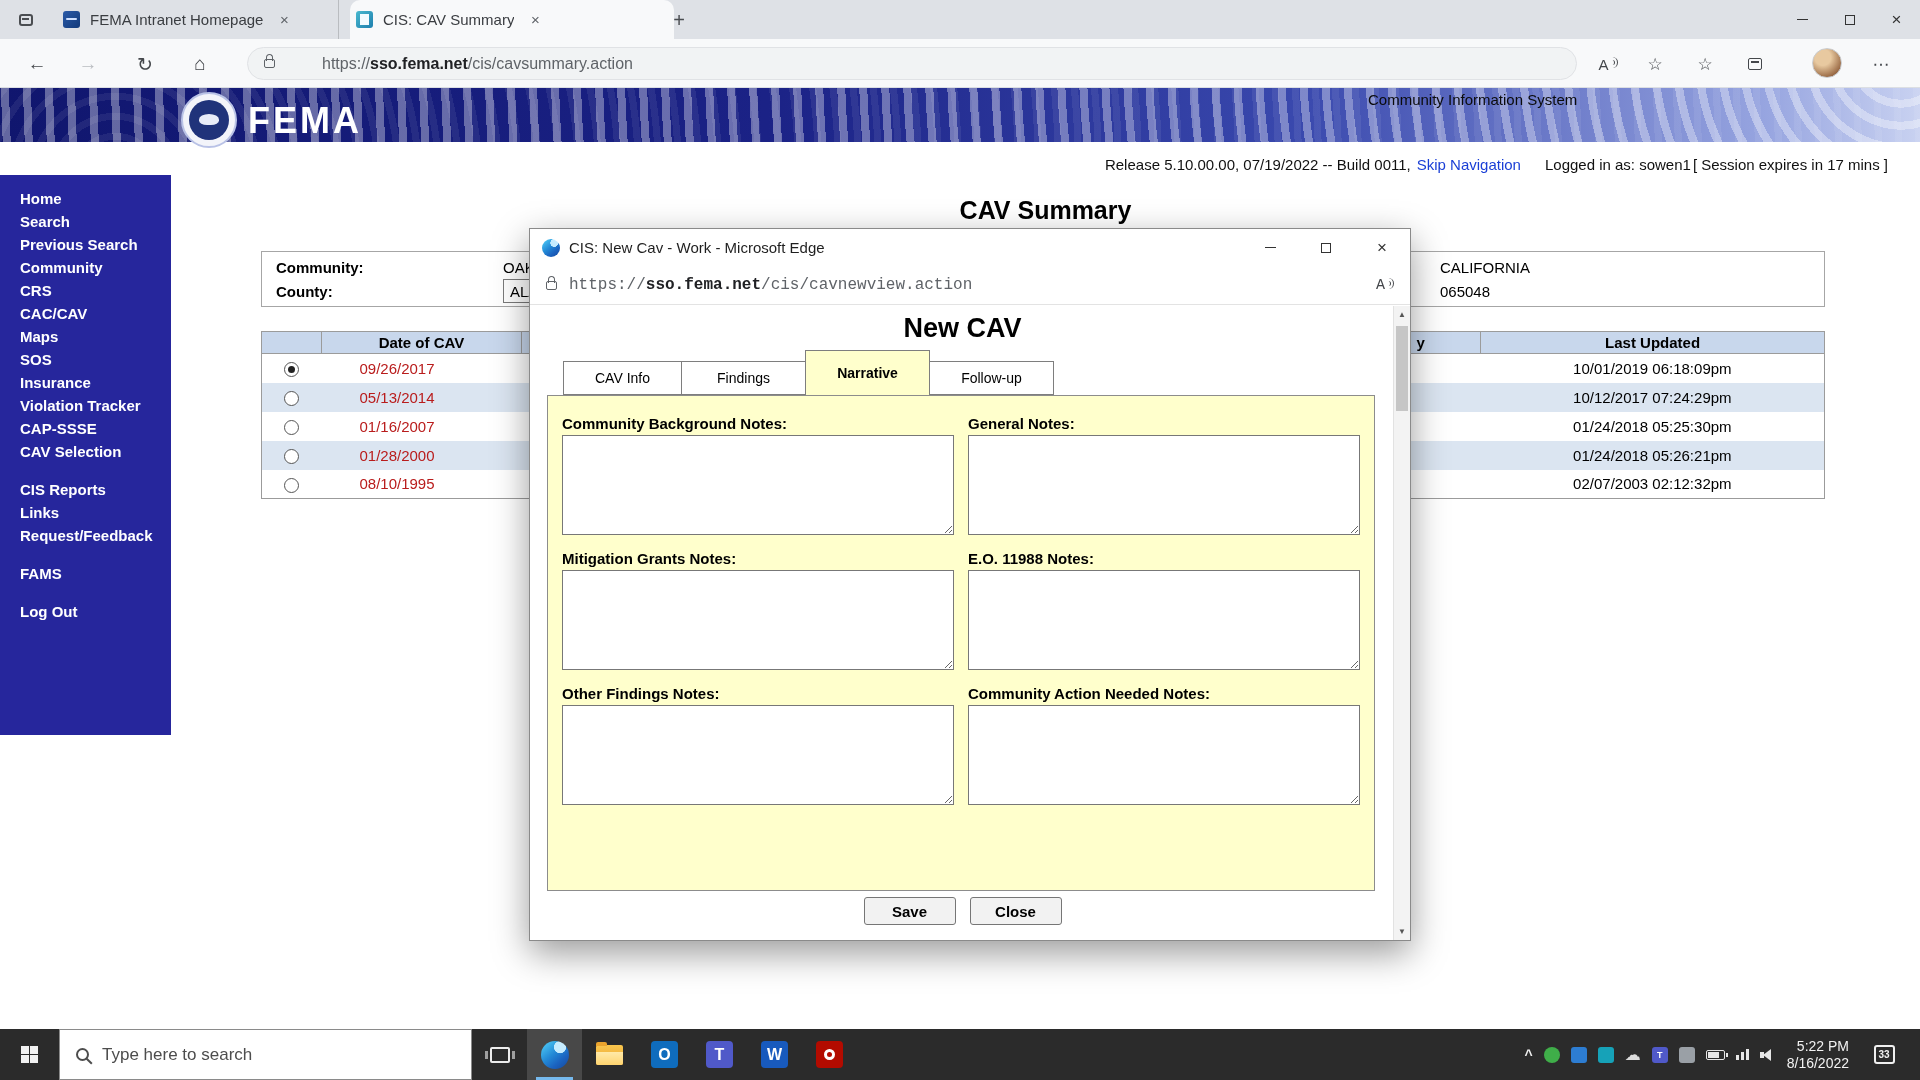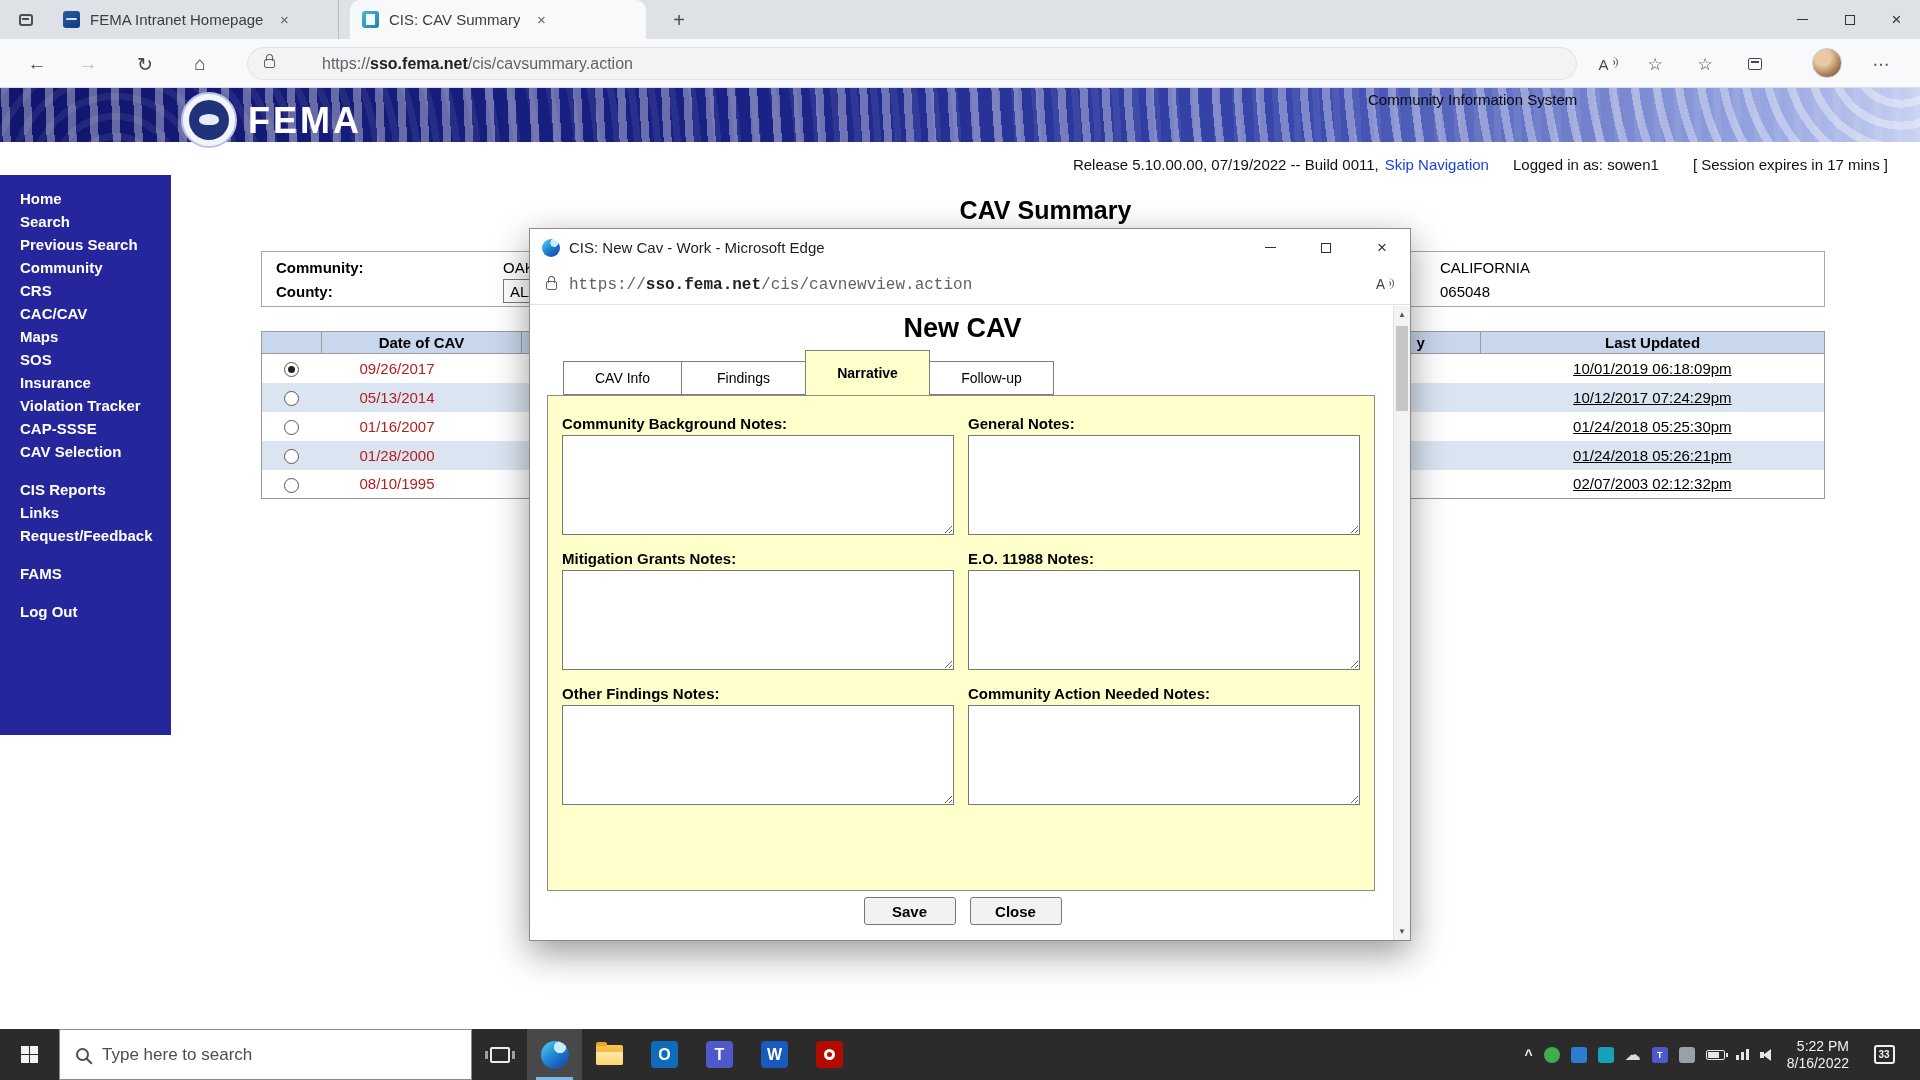--- a/index.html
+++ b/index.html
@@ -13,21 +13,21 @@
   .tablist-glyph::after { content:""; position:absolute; left:1px; top:2px; width:7px; height:2px; background:#4a4d51; }
   .btab { position:absolute; top:0; height:39px; display:flex; align-items:center; padding:0 10px 0 12px; }
   .btab .fav { width:17px; height:17px; border-radius:3px; flex:none; }
   .fav-fema { background:linear-gradient(135deg,#2b5aa8,#123a7a); position:relative; }
   .fav-fema::after { content:""; position:absolute; left:3px; top:7px; width:11px; height:2px; background:#cfe0ff; border-radius:2px; }
   .fav-cis { background:linear-gradient(135deg,#49b9cf,#1e7fae); position:relative; }
   .fav-cis::after { content:""; position:absolute; left:4px; top:3px; width:9px; height:11px; background:#f2fbff; }
   .btab .ttl { font-size:15px; color:#3a3d41; margin:0 10px; white-space:nowrap; overflow:hidden; max-width:200px; }
   .btab .tclose { font-size:15px; color:#5f6368; width:22px; height:22px; border-radius:50%; display:flex; align-items:center; justify-content:center; }
   .btab.t1 { left:51px; width:288px; border-right:1px solid #b9bcc0; }
-  .btab.t2 { left:350px; width:296px; background:#f8f9fa; border-radius:10px 10px 0 0; }
+  .btab.t2 { left:350px; width:324px; background:#f8f9fa; border-radius:10px 10px 0 0;padding-left:6px; }
   .newtab { position:absolute; left:666px; top:7px; width:26px; height:26px; display:flex; align-items:center; justify-content:center; font-size:20px; color:#4a4d51; }
   .winctl { position:absolute; right:0; top:0; height:39px; display:flex; }
   .winctl .wbtn { width:47px; height:39px; display:flex; align-items:center; justify-content:center; color:#333; }
   .ic-min { width:11px; height:1.5px; background:#333; display:block; }
   .ic-max { width:10px; height:10px; border:1.5px solid #333; display:block; }
   .ic-x { font-size:17px; color:#333; line-height:1; }
 
   
   .toolbar { position:absolute; left:0; top:39px; width:1920px; height:49px; background:#f8f9fa; border-bottom:1px solid #dcdfe3; }
   .navic { position:absolute; top:10px; width:30px; height:30px; display:flex; align-items:center; justify-content:center; font-size:19px; color:#44474b; border-radius:50%; }
@@ -55,21 +55,21 @@
   .seal { position:absolute; left:181px; top:4px; width:56px; height:56px; border-radius:50%; background:#f3f4fa; border:2px solid #b9c2e6; display:flex; align-items:center; justify-content:center; }
   .seal-in { width:40px; height:40px; border-radius:50%; background:#20337a; position:relative; }
   .seal-in::after { content:""; position:absolute; left:10px; top:14px; width:20px; height:11px; background:#e8ecf8; border-radius:50% 50% 40% 40%; }
   .fema-word { position:absolute; left:248px; top:12px; color:#ffffff; font-size:36px; font-weight:bold; letter-spacing:3px; }
   .cis-title { position:absolute; left:1368px; top:3px; font-size:15px; color:#0b0b0b; }
 
   
   .release { position:absolute; left:0; top:153px; width:1920px; height:22px; background:#ffffff; display:flex; justify-content:flex-end; align-items:center; padding-right:32px; font-size:15px; color:#111; }
   .release .skip { color:#1a3fd6; margin-left:6px; }
   .release .logged { margin-left:24px; }
-  .release .sess { margin-left:34px; }
+  .release .sess { margin-left:2px; }
 
   
   .sidebar { position:absolute; left:0; top:175px; width:171px; height:560px; background:#26269c; padding:12px 0 0 20px; }
   .sidebar ul { list-style:none; }
   .sidebar li { color:#ffffff; font-weight:bold; font-size:15px; height:23px; line-height:23px; cursor:pointer; white-space:nowrap; }
   .sidebar li.gap { margin-top:15px; }
 
   
   .main-title { position:absolute; left:171px; top:196px; width:1749px; text-align:center; font-size:25px; font-weight:bold; color:#000; }
   .form-box { position:absolute; left:261px; top:251px; width:1564px; height:56px; border:1px solid #a6a6a6; background:#fff; }
@@ -79,21 +79,21 @@
   .fb-select .dd { font-size:10px; color:#333; }
 
   table.cav { position:absolute; left:261px; top:331px; width:1564px; border-collapse:collapse; font-size:15px; }
   table.cav th { background:#c8d7ec; border:1px solid #9b9b9b; font-weight:bold; height:22px; font-size:15px; color:#000; }
   table.cav td { height:29px; }
   table.cav tbody tr { background:#ffffff; }
   table.cav tbody tr.alt { background:#dbe5f1; }
   table.cav { border:1px solid #9b9b9b; }
   td.c-radio { text-align:center; width:60px; }
   td.c-date { padding-left:38px; color:#b91c1c; }
-  td.c-upd { text-align:center;text-decoration:underline; }
+  td.c-upd { text-align:center; }
   .radio { display:inline-block; width:15px; height:15px; border:1px solid #555; border-radius:50%; background:#fff; position:relative; vertical-align:middle; cursor:pointer; }
   .radio[data-checked="true"]::after { content:""; position:absolute; left:3px; top:3px; width:7px; height:7px; border-radius:50%; background:#222; }
   .datelink { cursor:pointer; }
 
   
   .popup { position:absolute; left:529px; top:228px; width:882px; height:713px; background:#ffffff; border:1px solid #8a8a8a; box-shadow:0 12px 34px rgba(0,0,0,0.40); z-index:10; }
   .p-titlebar { height:37px; display:flex; align-items:center; padding-left:12px; background:#fff; }
   .edge-ball { width:18px; height:18px; border-radius:50%;
     background: radial-gradient(circle at 68% 22%, #c6ecff 0 20%, transparent 22%),
                 linear-gradient(140deg,#49c3f2 10%,#2389d6 45%,#1b63c0 70%,#15489c 100%); flex:none; }

